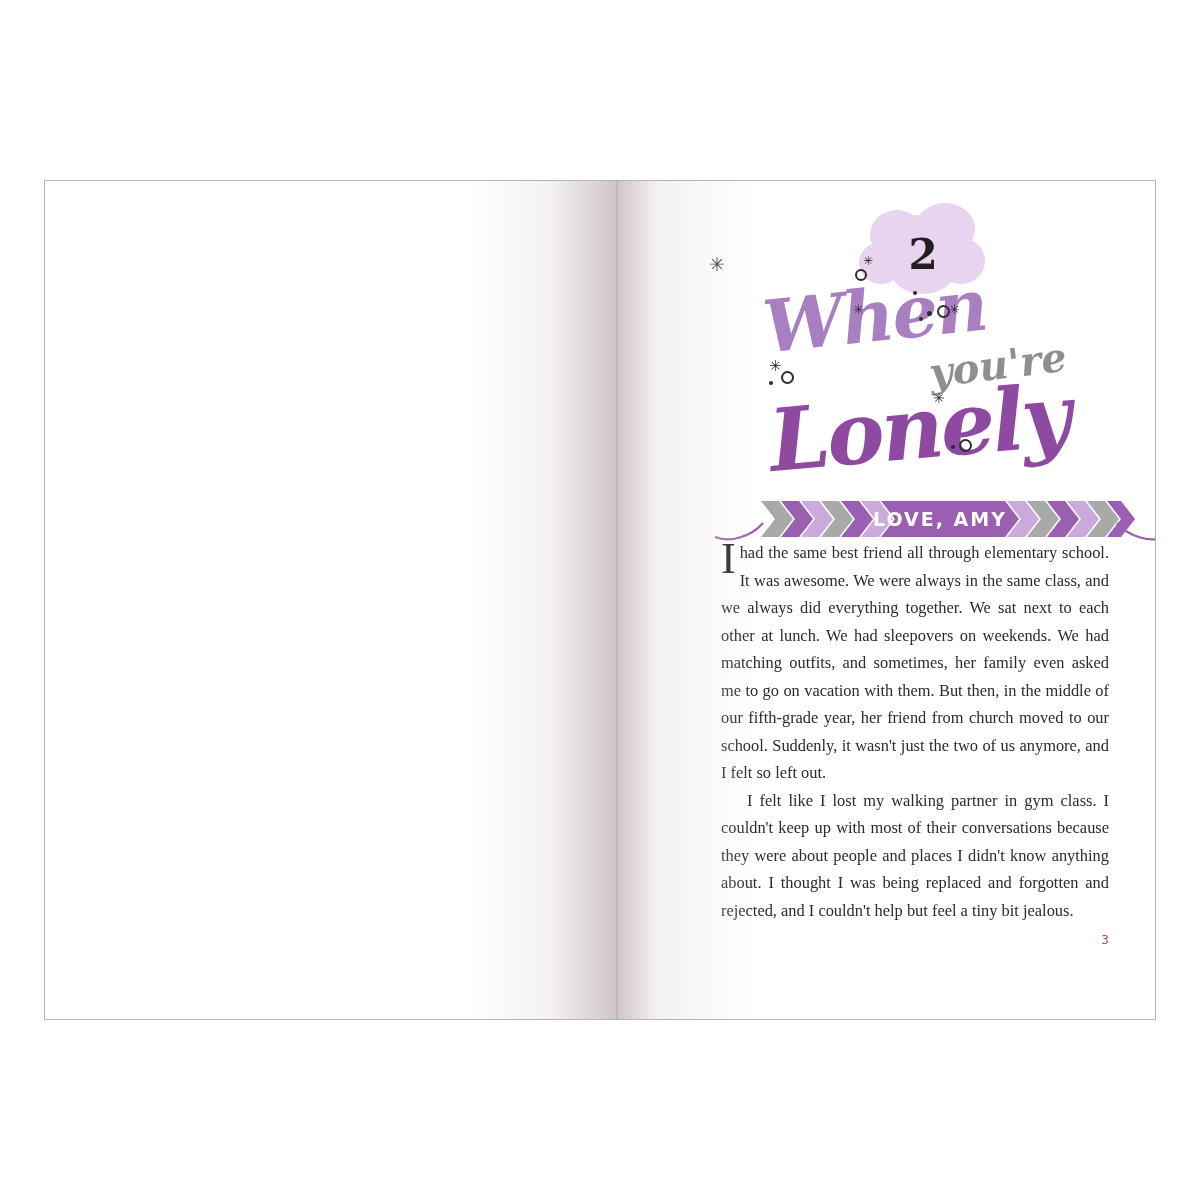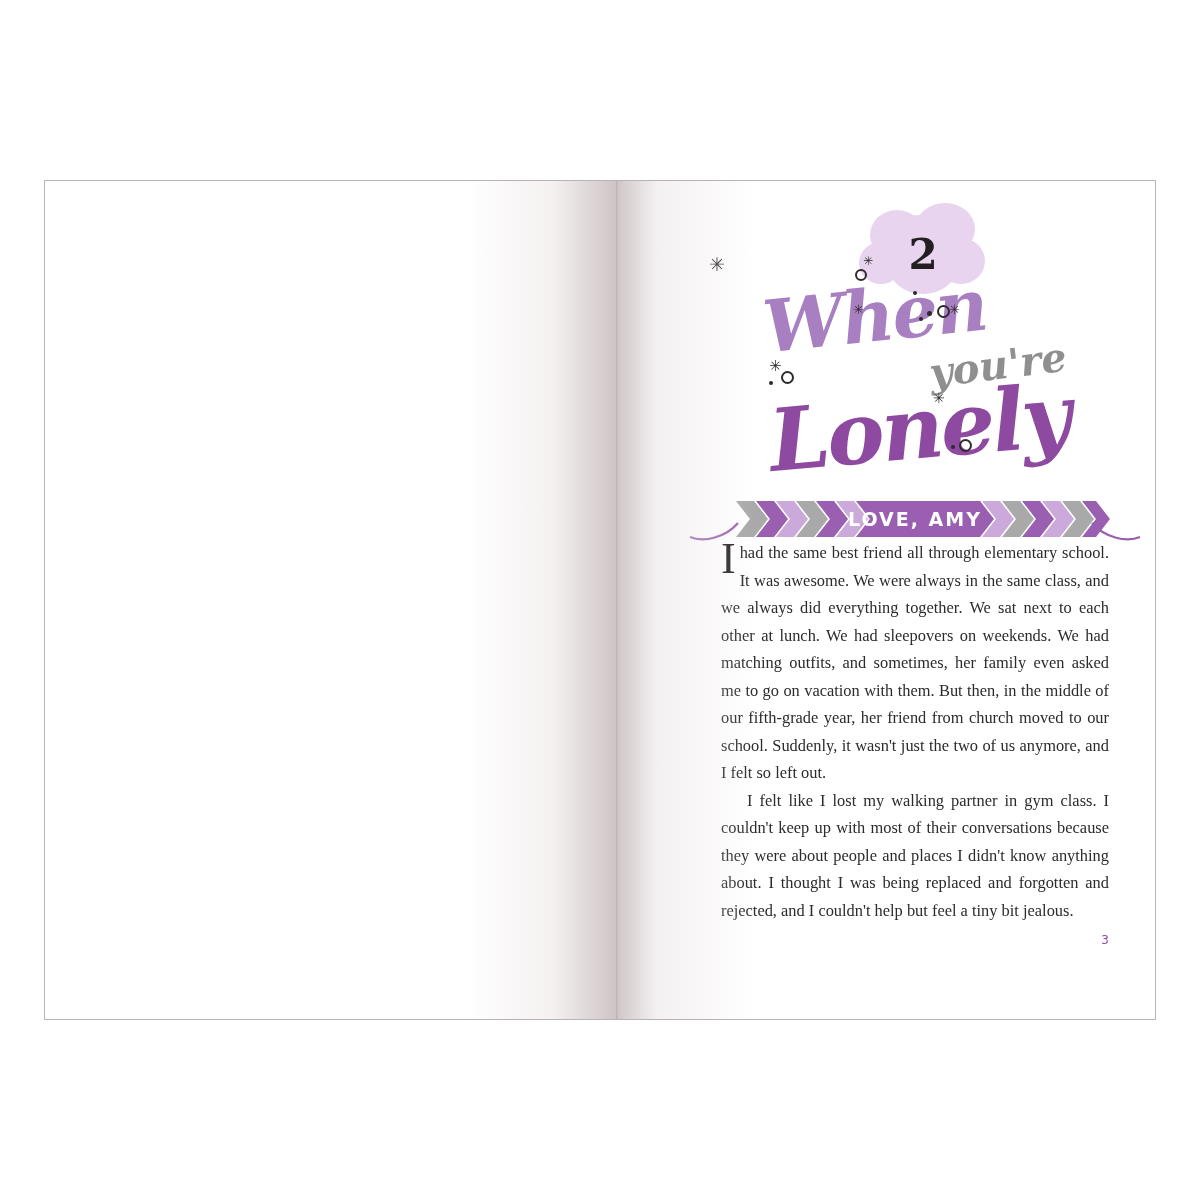--- a/index.html
+++ b/index.html
@@ -154,21 +154,21 @@
   }
   .ring {
     position: absolute;
     border-radius: 50%;
     border: 2px solid #2f2a2b;
   }
 
   
   .banner {
     position: absolute;
-    left: 3px;
+    left: 28px;
     top: 302px;
     width: 470px;
     height: 44px;
   }
 
   .banner-ribbon {
     position: absolute;
     left: 0;
     top: 0;
     width: 470px;

